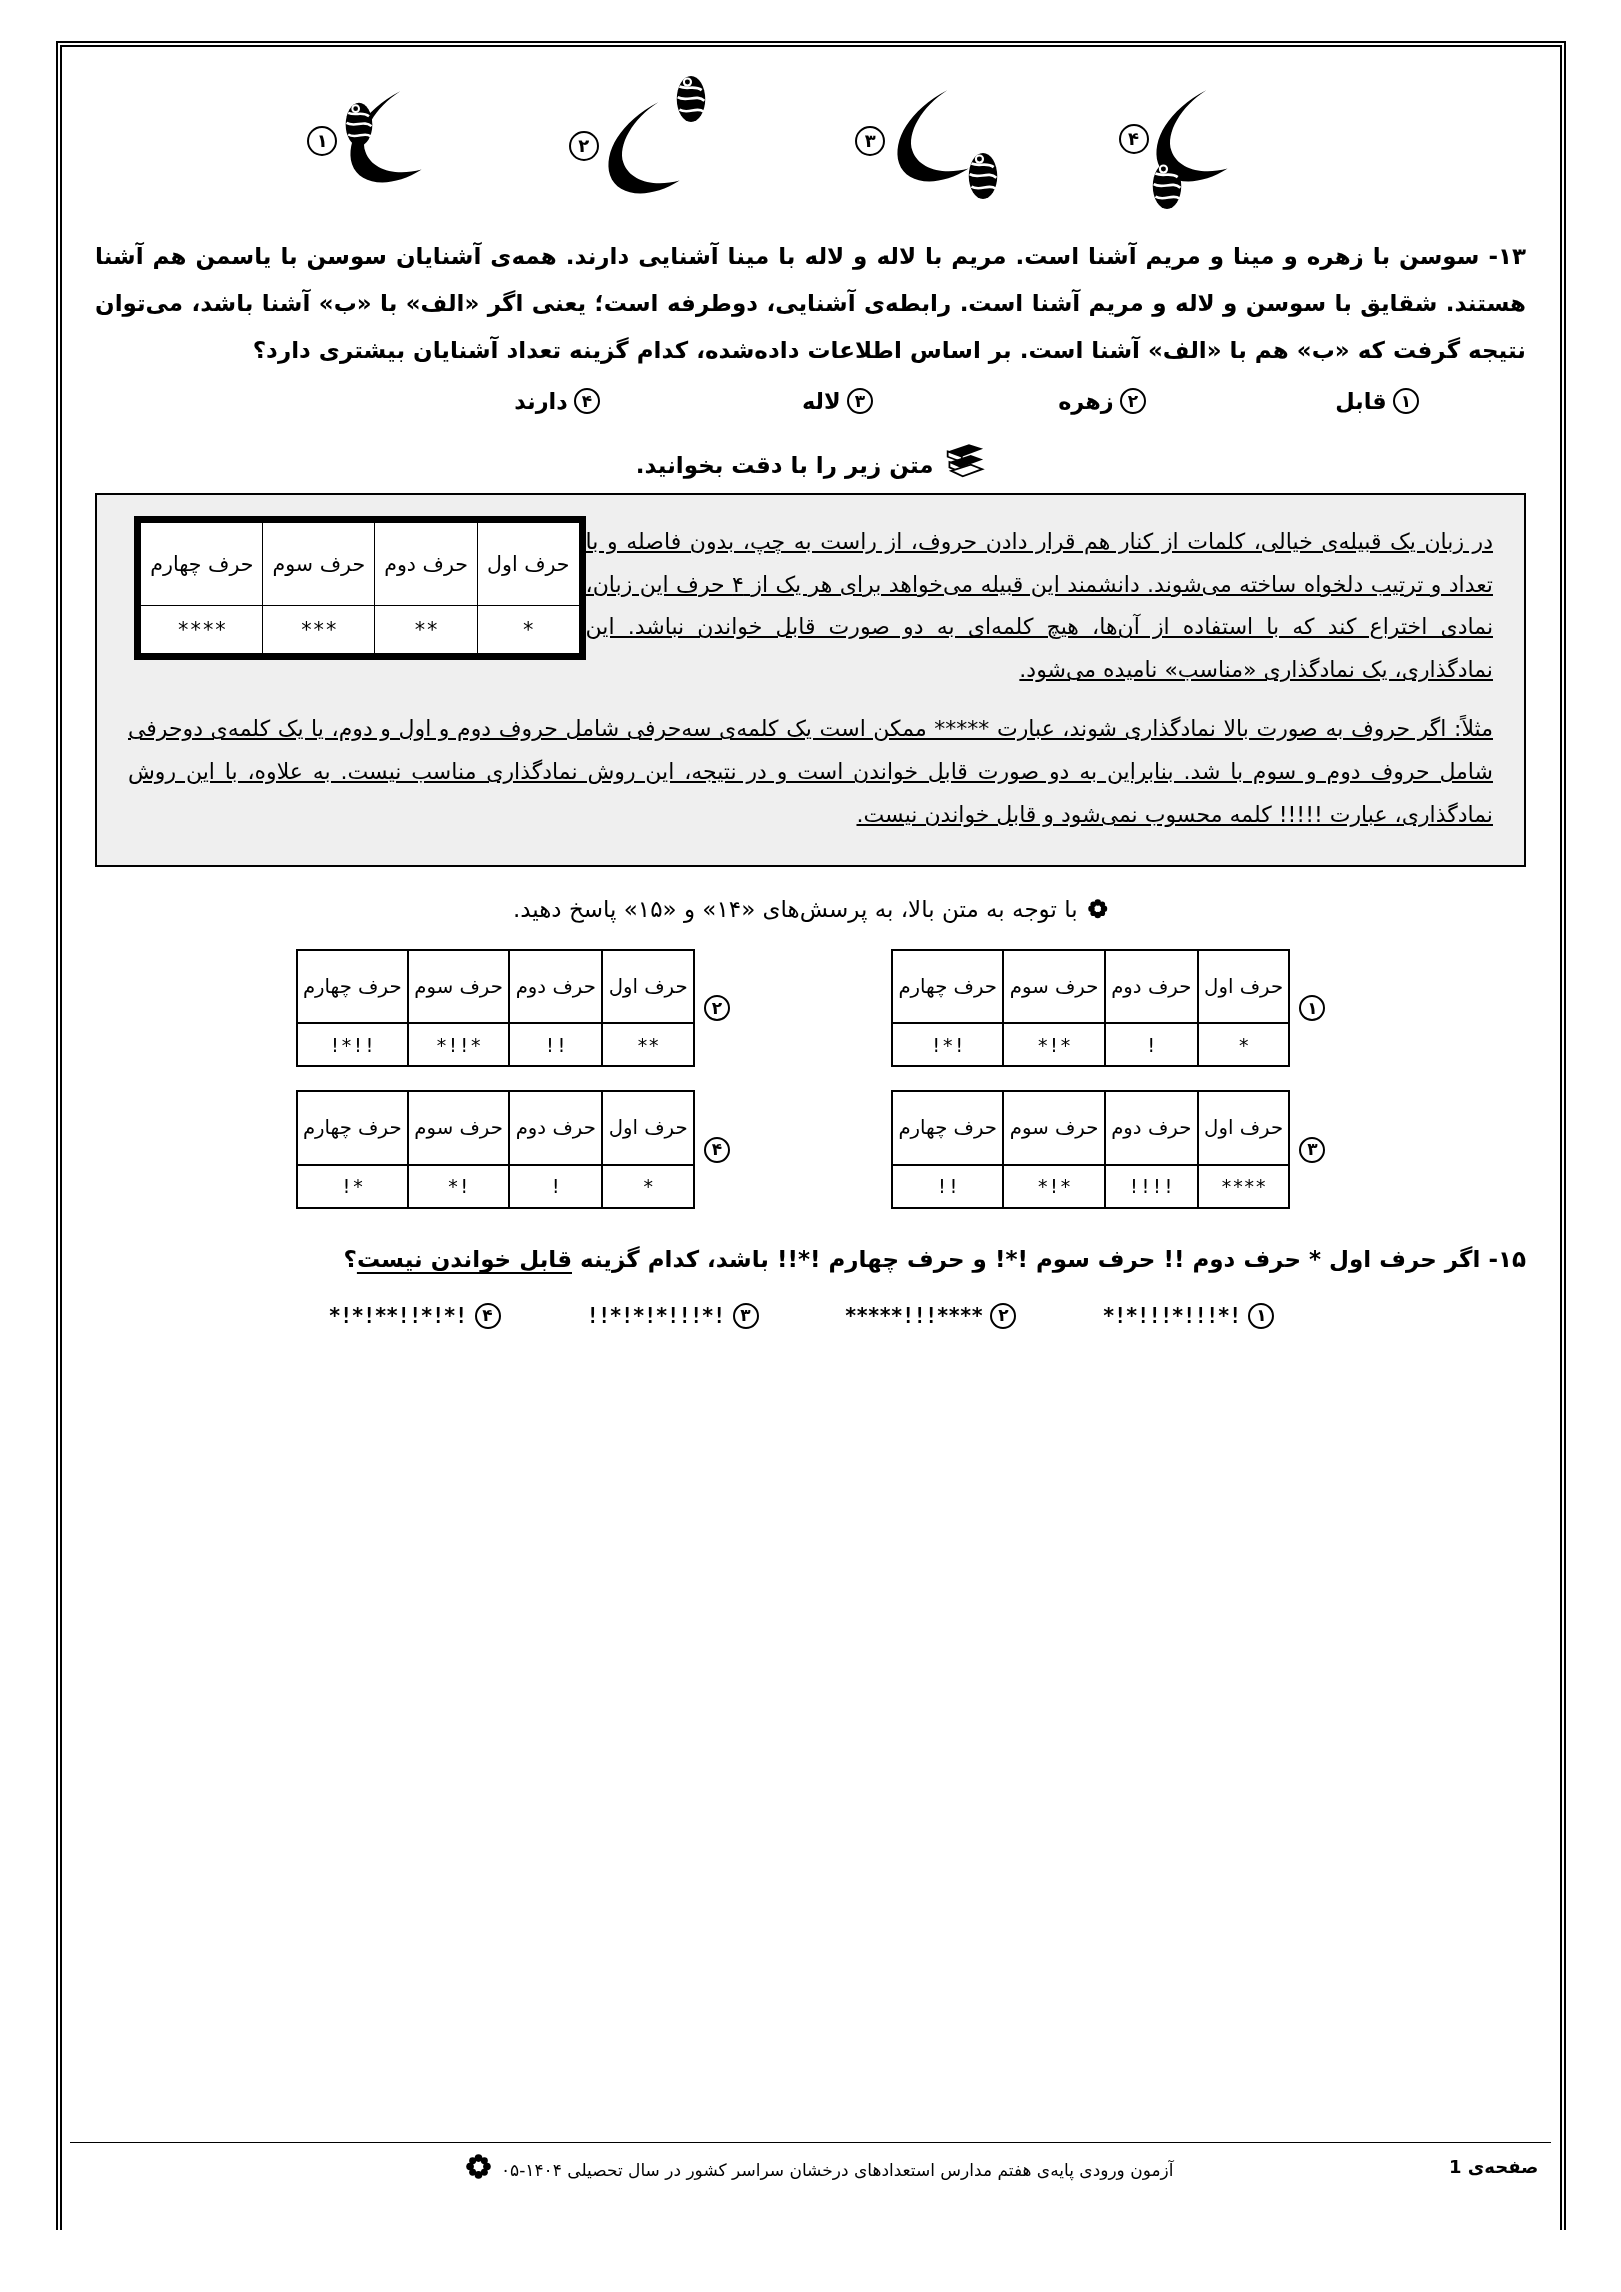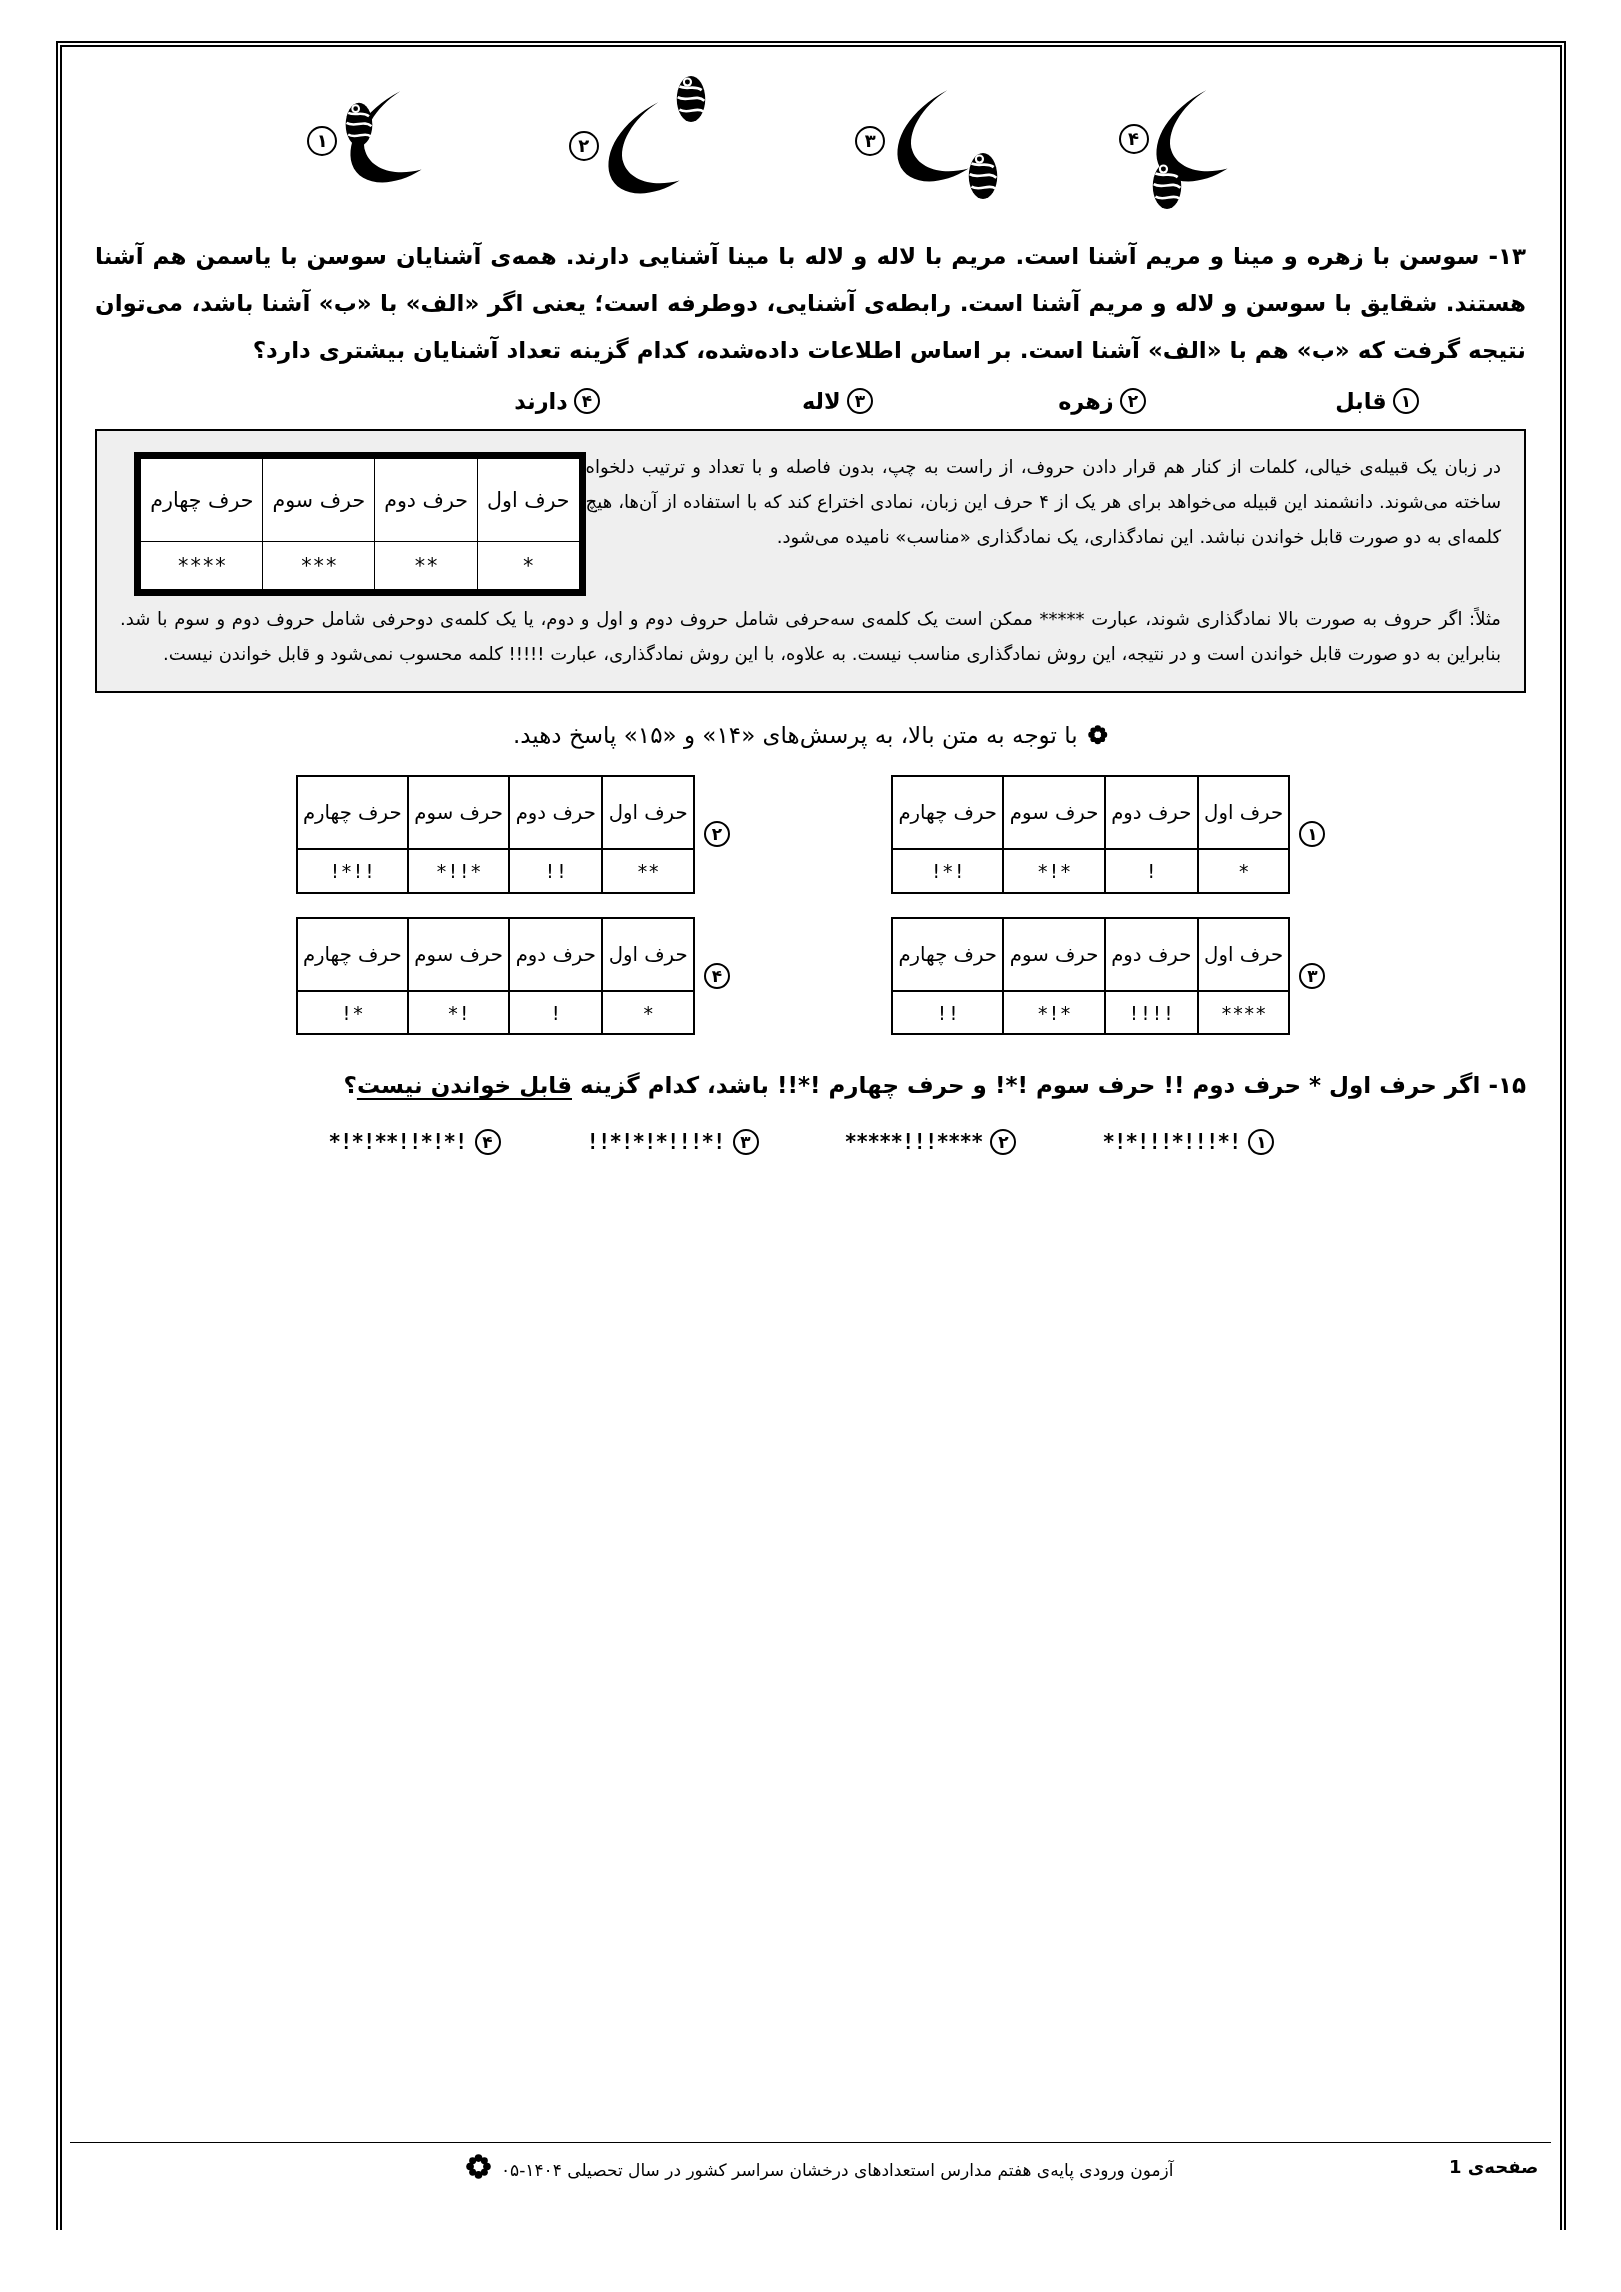--- a/index.html
+++ b/index.html
@@ -133,26 +133,27 @@
   
   .passage-box {
     border: 2.2px solid #000;
     background: #efefef;
     padding: 18px 23px 19.7px 23px;
     margin: 14.3px 0 0 0;
     direction: rtl;
     box-sizing: border-box;
   }
   .passage-p {
-    font-size: 18px;
+    font-size: 22px;
     line-height: 1.95;
     text-align: justify;
     text-align-last: right;
     direction: rtl;
-    margin: 0;
+    margin: 8px;
+    text-decoration: underline;
   }
 
   
   .letter-table-wrap {
     float: right;
     margin: 3.6px 0 5.4px 0;
     border: 6.3px solid #000;
     background: #fff;
     box-sizing: border-box;
   }
@@ -372,20 +373,30 @@
         <span class="opt-num">۳</span>
         <span>لاله</span>
       </div>
       <div class="opt-item">
         <span class="opt-num">۴</span>
         <span>دارند</span>
       </div>
     </div>
   </div>
 
+  <div class="head-right" style="margin-top:25px;justify-content:center;">
+    <svg width="41" height="39" viewBox="0 0 46 44">
+      <path d="M4 14 L28 6 L44 11 L20 20 Z" fill="#000"></path>
+      <path d="M4 14 L20 20 L20 26 L4 20 Z" fill="#fff" stroke="#000" stroke-width="2"></path>
+      <path d="M6 26 L30 18 L44 23 L20 32 Z" fill="#000"></path>
+      <path d="M6 26 L20 32 L20 38 L6 32 Z" fill="#fff" stroke="#000" stroke-width="2"></path>
+      <path d="M8 36 L30 29 L43 34 L21 42 Z" fill="#fff" stroke="#000" stroke-width="2"></path>
+    </svg>
+    <span>متن زیر را با دقت بخوانید.</span>
+  </div>
 
   <div class="passage-box">
     <div class="letter-table-wrap passage-float-left">
       <table class="letter-table">
         <tbody>
             <tr>
           <td class="hdr">حرف اول</td>
           <td class="hdr">حرف دوم</td>
           <td class="hdr">حرف سوم</td>
           <td class="hdr">حرف چهارم</td>

